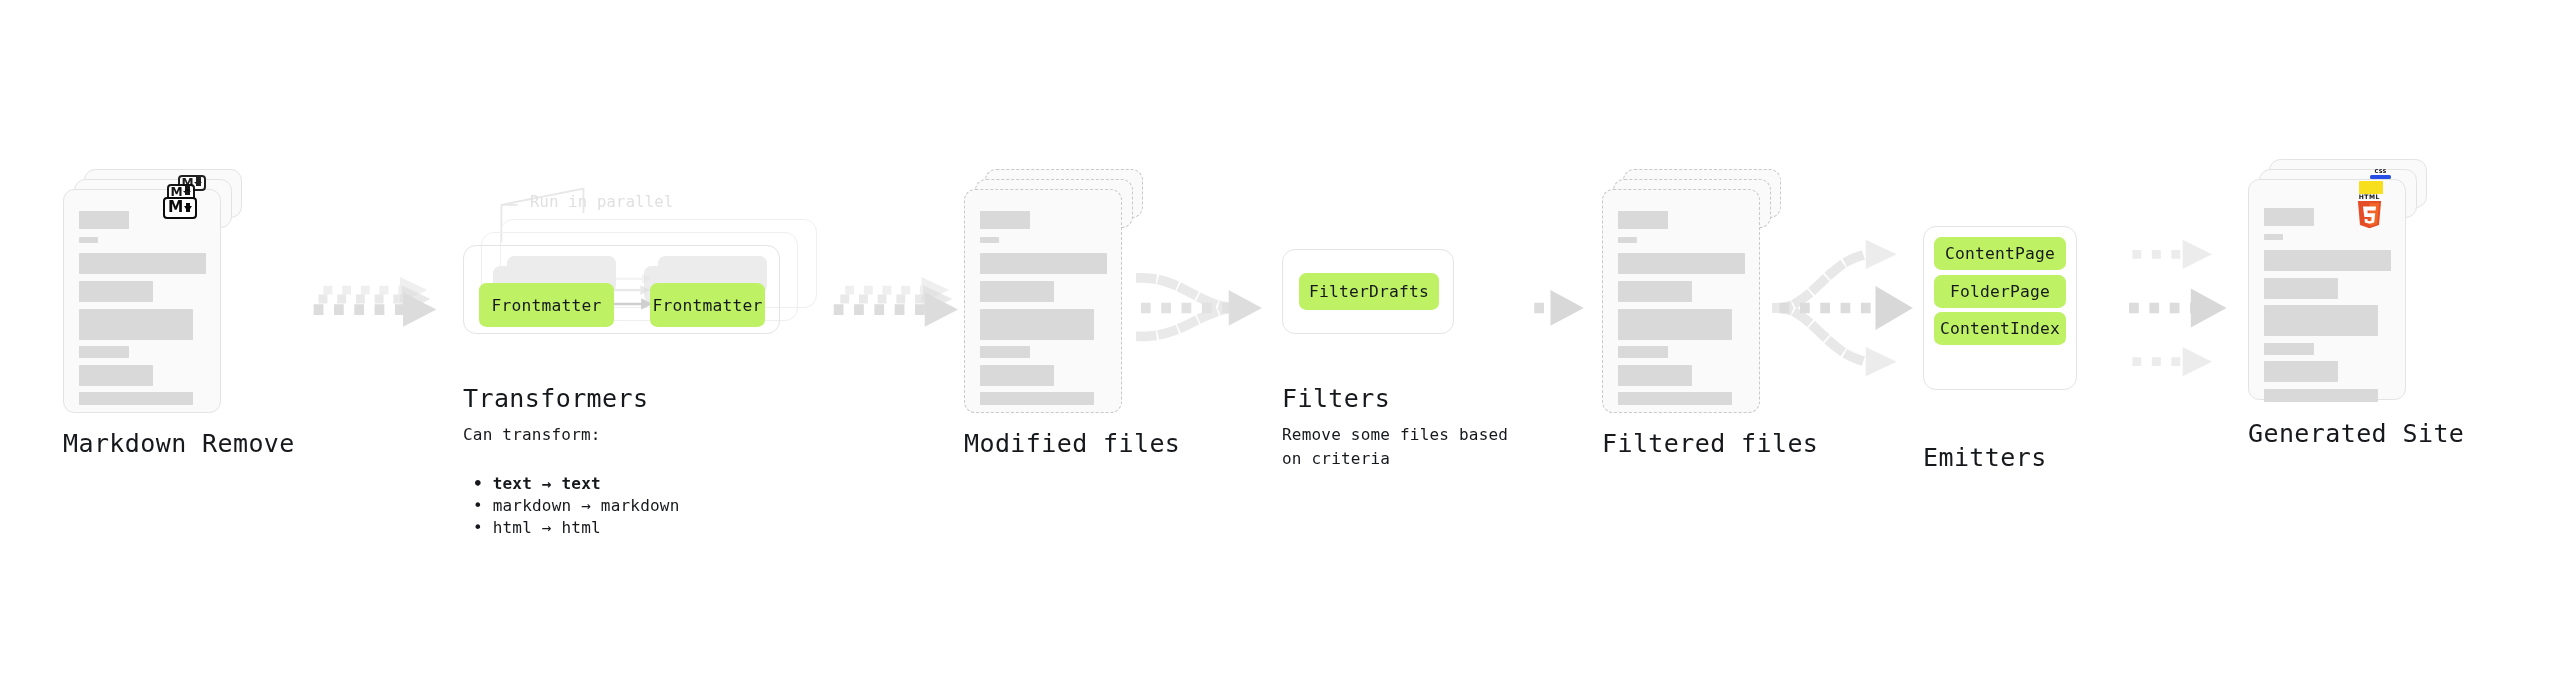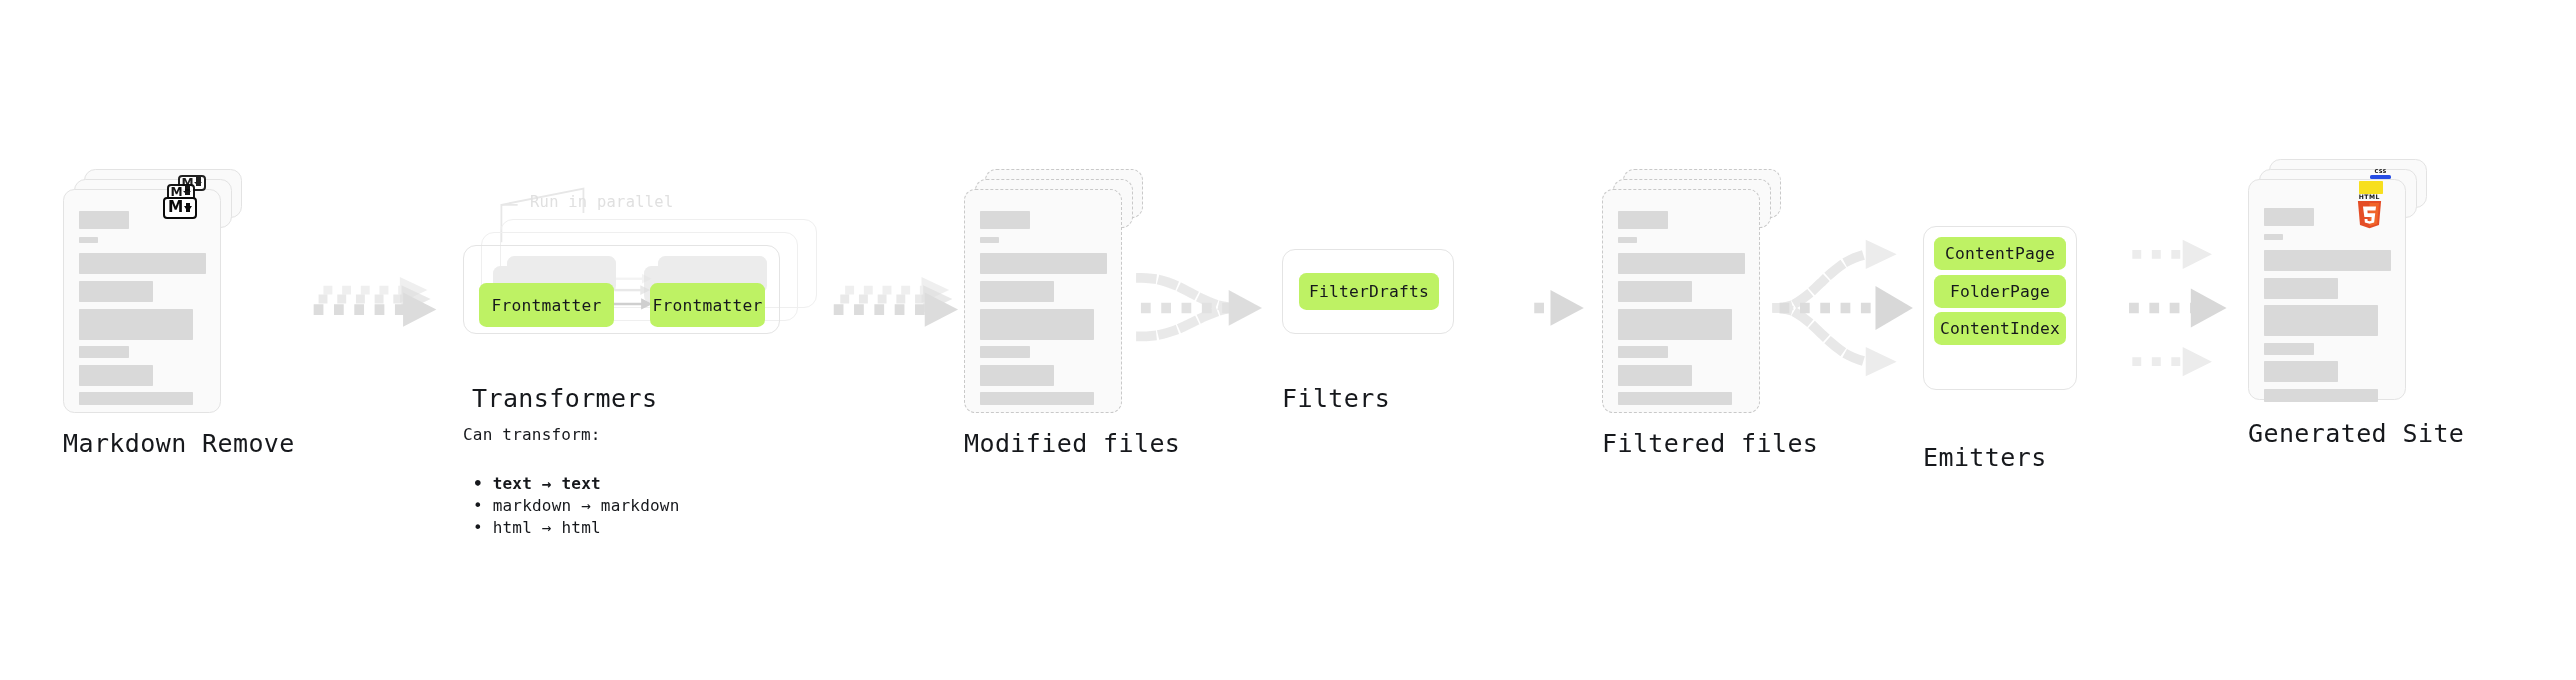--- a/index.html
+++ b/index.html
@@ -253,21 +253,21 @@
     </g>
   </svg>
 
   <div class="pill" style="left:479px;top:283px;width:135px;height:44px;">
     <span>Frontmatter</span>
   </div>
   <div class="pill" style="left:650px;top:283px;width:115px;height:44px;">
     <span>Frontmatter</span>
   </div>
 
-  <div class="abs cap-title" style="left:463px;top:384px;margin-left:9px;">Transformers</div>
+  <div class="abs cap-title" style="left:463px;top:384px;">Transformers</div>
   <div class="abs cap-sub" style="left:463px;top:423px;">Can transform:</div>
   <div class="abs cap-sub" style="left:473px;top:448px;font-weight:bold;">
     <span>•&nbsp;</span><span>text → text</span>
   </div>
   <div class="abs cap-sub" style="left:473px;top:470px;">
     <span>•&nbsp;</span><span>markdown → markdown</span>
   </div>
   <div class="abs cap-sub" style="left:473px;top:492px;">
     <span>•&nbsp;</span><span>html → html</span>
   </div>
@@ -286,20 +286,22 @@
       <div class="bar" style="left:15.4px;top:202px;width:114px;height:13px;"></div>
     </div>
   </div>
   <div class="abs cap-title" style="left:964px;top:429px;">Modified files</div>
 
   <div class="gbox" style="left:1282px;top:249px;width:172px;height:85px;"></div>
   <div class="pill" style="left:1299px;top:273px;width:140px;height:37px;">
     <span>FilterDrafts</span>
   </div>
   <div class="abs cap-title" style="left:1282px;top:384px;">Filters</div>
+  <div class="abs cap-sub" style="left:1282px;top:423px;">Remove some files based
+on criteria</div>
 
   <div class="docstack" style="left:1602px;top:169px;">
     <div class="doccard dashed back2"></div>
     <div class="doccard dashed back1"></div>
     <div class="doccard dashed front">
       <div class="bar" style="left:15.4px;top:21px;width:50px;height:18px;"></div>
       <div class="bar" style="left:15.4px;top:47px;width:18.7px;height:6.5px;"></div>
       <div class="bar" style="left:15.4px;top:63px;width:127px;height:21px;"></div>
       <div class="bar" style="left:15.4px;top:91px;width:74px;height:21px;"></div>
       <div class="bar" style="left:15.4px;top:119px;width:114px;height:31px;"></div>

